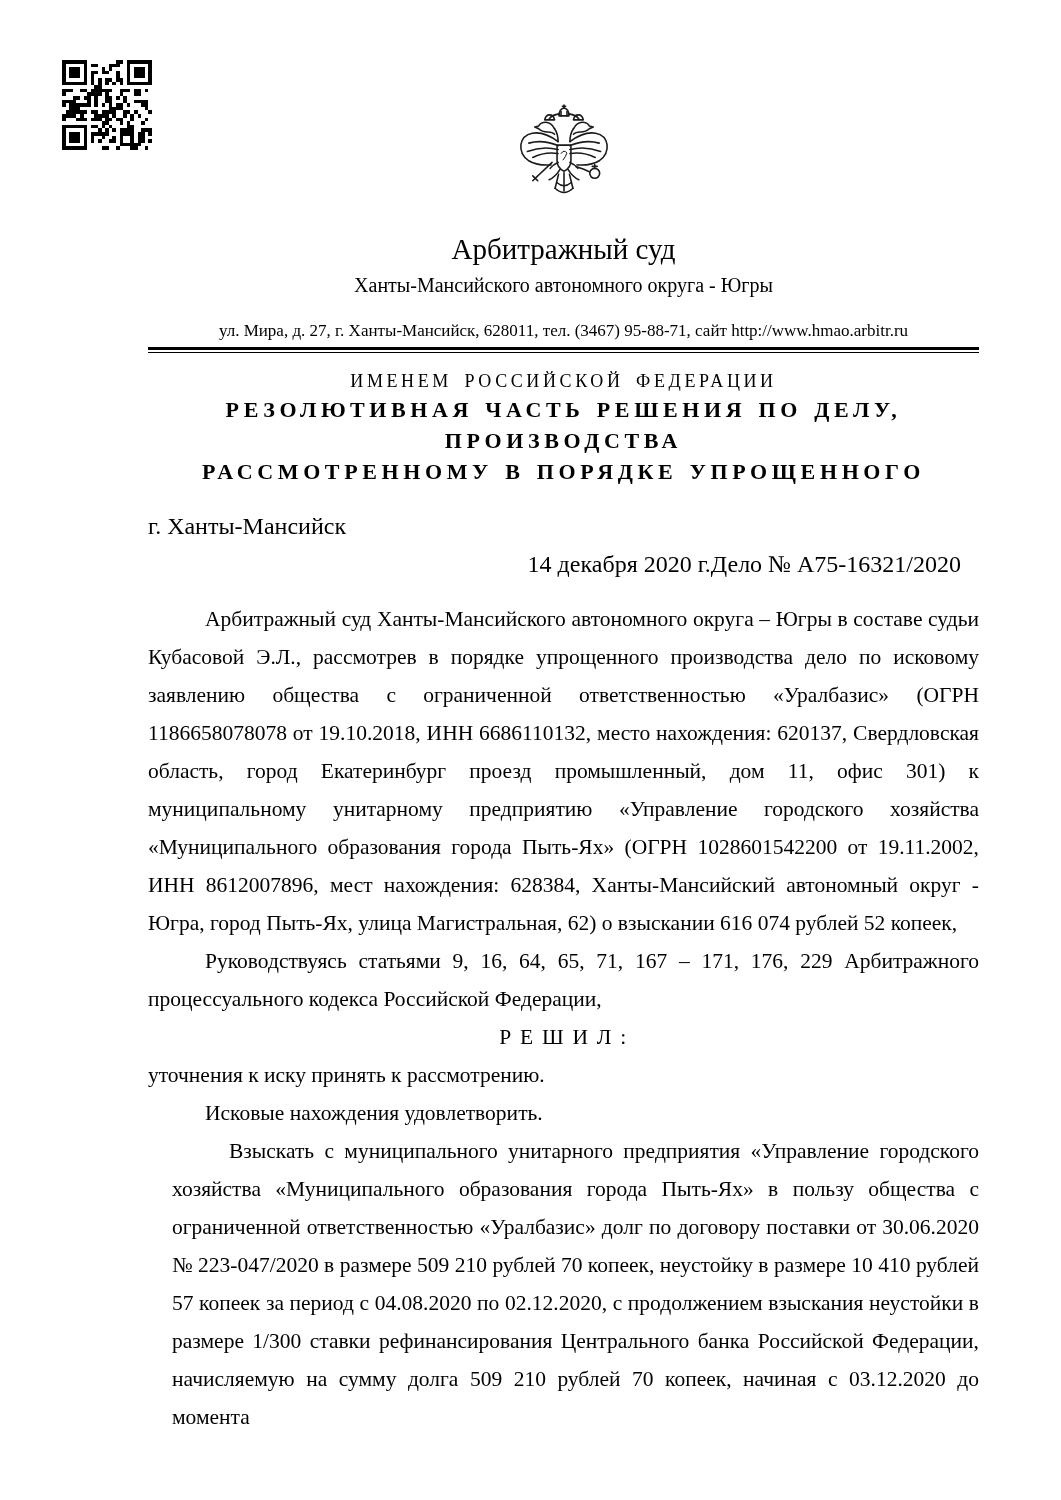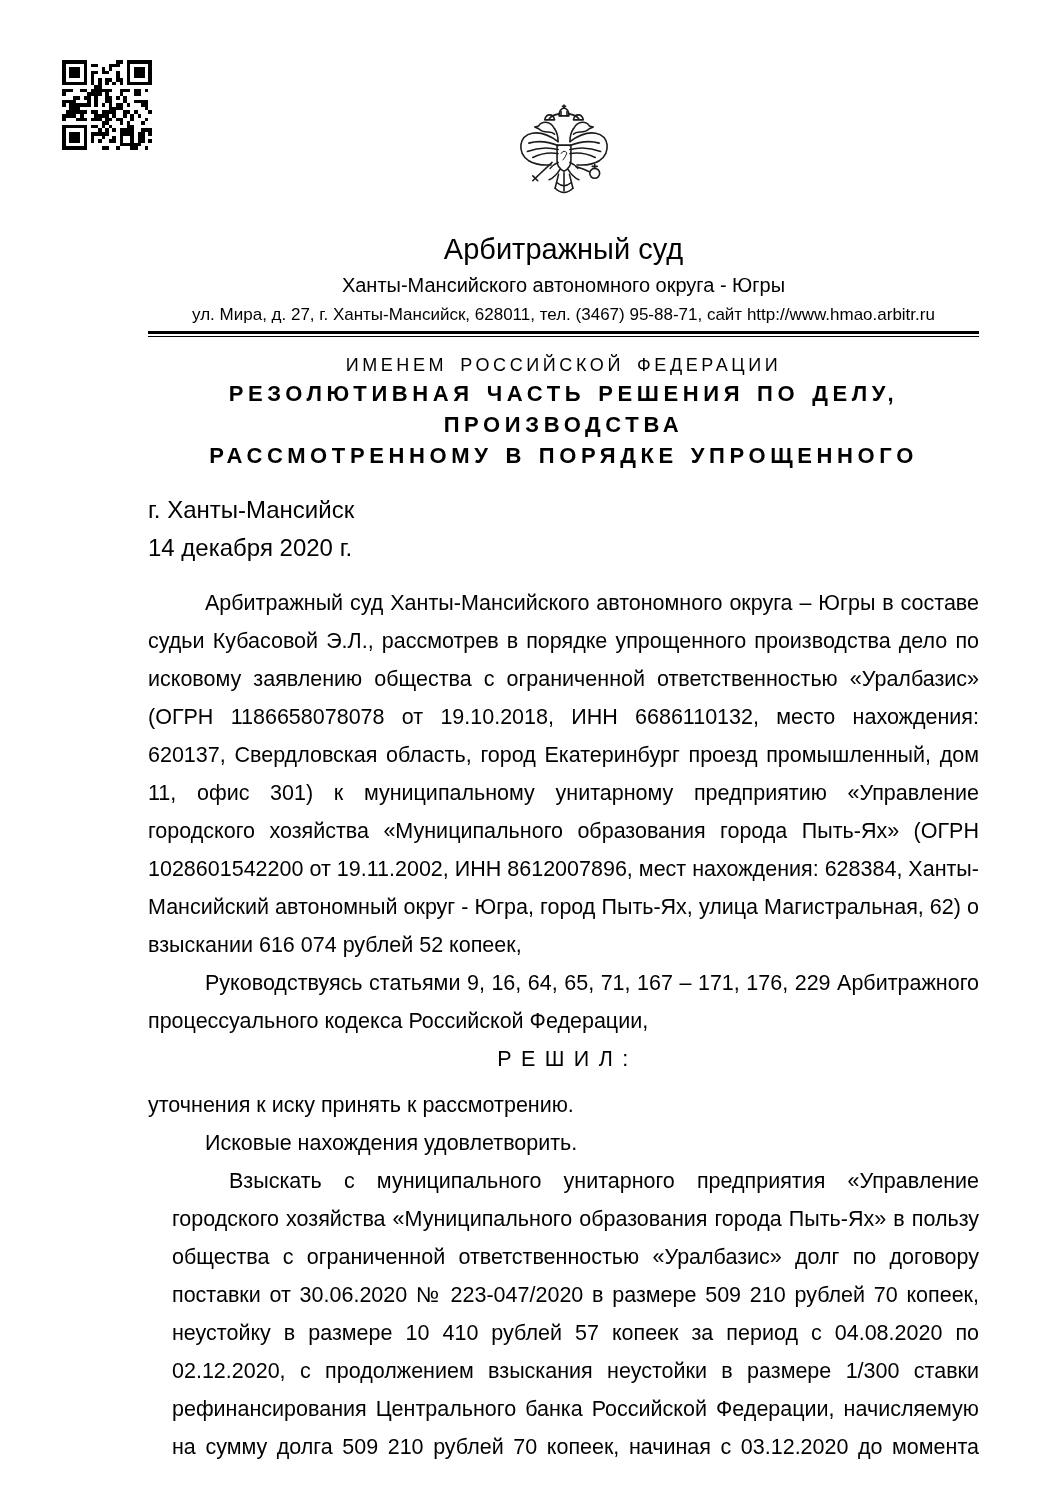--- a/index.html
+++ b/index.html
@@ -2,21 +2,21 @@
 <html lang="ru"><head>
 <meta charset="utf-8">
 <style>
   html, body { margin: 0; padding: 0; background: #ffffff; }
   .page {
     position: relative;
     width: 1061px;
     height: 1500px;
     background: #ffffff;
     color: #000000;
-    font-family: Liberation Sans, sans-serif;
+    font-family: Liberation Serif, serif;
     overflow: hidden;
   }
   .qr {
     position: absolute;
     left: 62px;
     top: 57px;
     width: 90px;
     height: 96px;
   }
   .qr svg { width: 100%; height: 100%; }
@@ -35,21 +35,21 @@
     text-align: center;
     font-size: 29px;
     line-height: 36px;
   }
   .court-line2 {
     text-align: center;
     font-size: 20px;
     line-height: 36px;
   }
   .court-address {
-    margin-top: 2px;
+    margin-top: 18px;
     text-align: center;
     font-size: 17px;
     line-height: 20px;
   }
   .double-rule { margin-top: 6px; }
   .rule-thick { height: 3px; background: #000; }
   .rule-thin  { height: 1px; background: #000; margin-top: 2px; }
   .in-name {
     margin-top: 15px;
     text-align: center;
@@ -67,34 +67,34 @@
     word-spacing: 0.10em;
   }
   .place-line {
     margin-top: 25px;
     font-size: 24px;
     line-height: 28px;
   }
   .date-row {
     margin-top: 10px;
     display: flex;
-    justify-content: flex-start;
+    justify-content: flex-end;
     align-items: baseline;
     font-size: 24px;
     line-height: 28px;
   }
   .case-number { padding-right: 18px; }
   .body-text {
     margin-top: 22px;
     font-size: 21.5px;
     line-height: 38px;
     text-align: justify;
   }
   .body-text p { margin: 0; text-indent: 57px; }
-  .body-text p.no-indent { text-indent: 0; margin-top: 8px; }
+  .body-text p.no-indent { text-indent: 0; }
   .body-text p.continued { text-align-last: justify; margin-left: 24px; }
   .resolved-heading {
     text-align: center;
     text-indent: 0 !important;
     letter-spacing: 0.08em;
   }
 </style>
 </head>
 <body>
 
@@ -461,20 +461,21 @@
     <div class="doc-title">
         <div class="doc-title-line">РЕЗОЛЮТИВНАЯ ЧАСТЬ РЕШЕНИЯ ПО ДЕЛУ,</div>
         <div class="doc-title-line">ПРОИЗВОДСТВА</div>
         <div class="doc-title-line">РАССМОТРЕННОМУ В ПОРЯДКЕ УПРОЩЕННОГО</div>
       </div>
 
     <div class="place-line">г. Ханты-Мансийск</div>
 
     <div class="date-row">
       <span class="doc-date">14 декабря 2020 г.</span>
+      <span class="case-number">Дело № А75-16321/2020</span>
     </div>
 
     <div class="body-text">
       <p>Арбитражный суд Ханты-Мансийского автономного округа – Югры в составе судьи Кубасовой Э.Л., рассмотрев в порядке упрощенного производства дело по исковому заявлению общества с ограниченной ответственностью «Уралбазис» (ОГРН 1186658078078 от 19.10.2018, ИНН 6686110132, место нахождения: 620137, Свердловская область, город Екатеринбург проезд промышленный, дом 11, офис 301) к муниципальному унитарному предприятию «Управление городского хозяйства «Муниципального образования города Пыть-Ях» (ОГРН 1028601542200 от 19.11.2002, ИНН 8612007896, мест нахождения: 628384, Ханты-Мансийский автономный округ - Югра, город Пыть-Ях, улица Магистральная, 62) о взыскании 616 074 рублей 52 копеек,</p>
       <p>Руководствуясь статьями 9, 16, 64, 65, 71, 167 – 171, 176, 229 Арбитражного процессуального кодекса Российской Федерации,</p>
       <p class="resolved-heading">Р Е Ш И Л :</p>
       <p class="no-indent">уточнения к иску принять к рассмотрению.</p>
       <p>Исковые нахождения удовлетворить.</p>
       <p class="continued">Взыскать с муниципального унитарного предприятия «Управление городского хозяйства «Муниципального образования города Пыть-Ях» в пользу общества с ограниченной ответственностью «Уралбазис» долг по договору поставки от 30.06.2020 № 223-047/2020 в размере 509 210 рублей 70 копеек, неустойку в размере 10 410 рублей 57 копеек за период с 04.08.2020 по 02.12.2020, с продолжением взыскания неустойки в размере 1/300 ставки рефинансирования Центрального банка Российской Федерации, начисляемую на сумму долга 509 210 рублей 70 копеек, начиная с 03.12.2020 до момента</p>
     </div>

